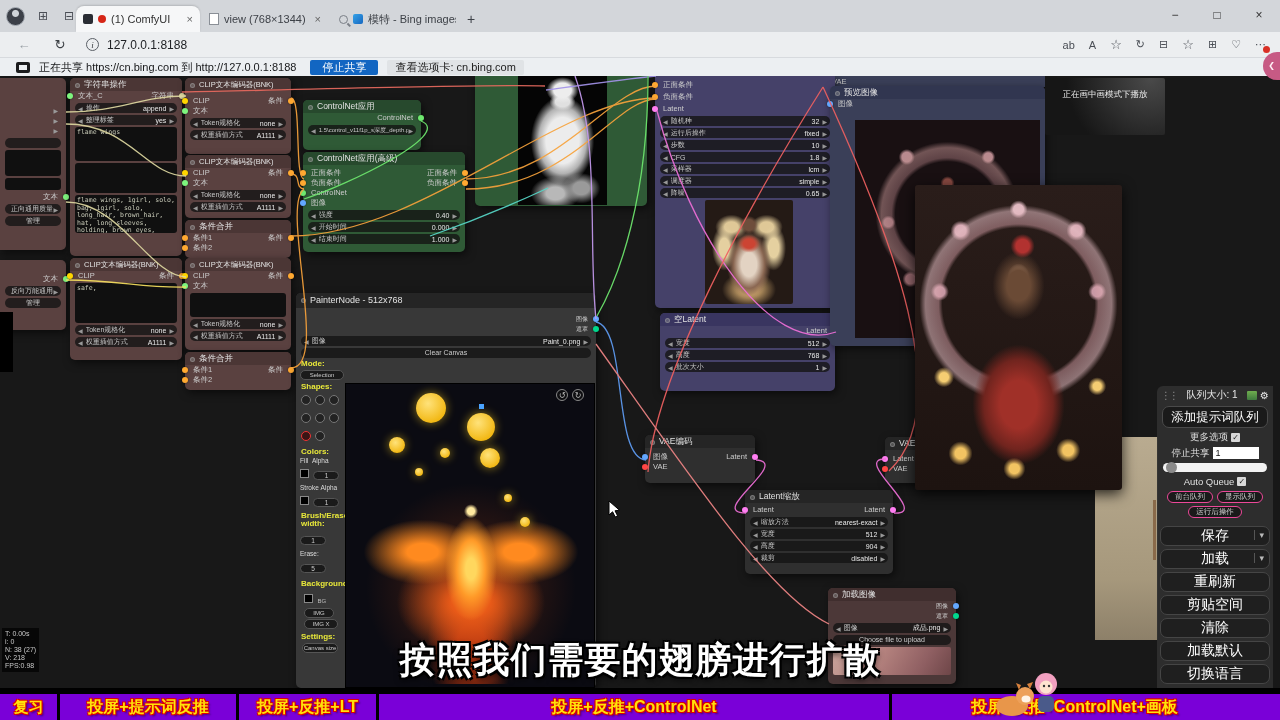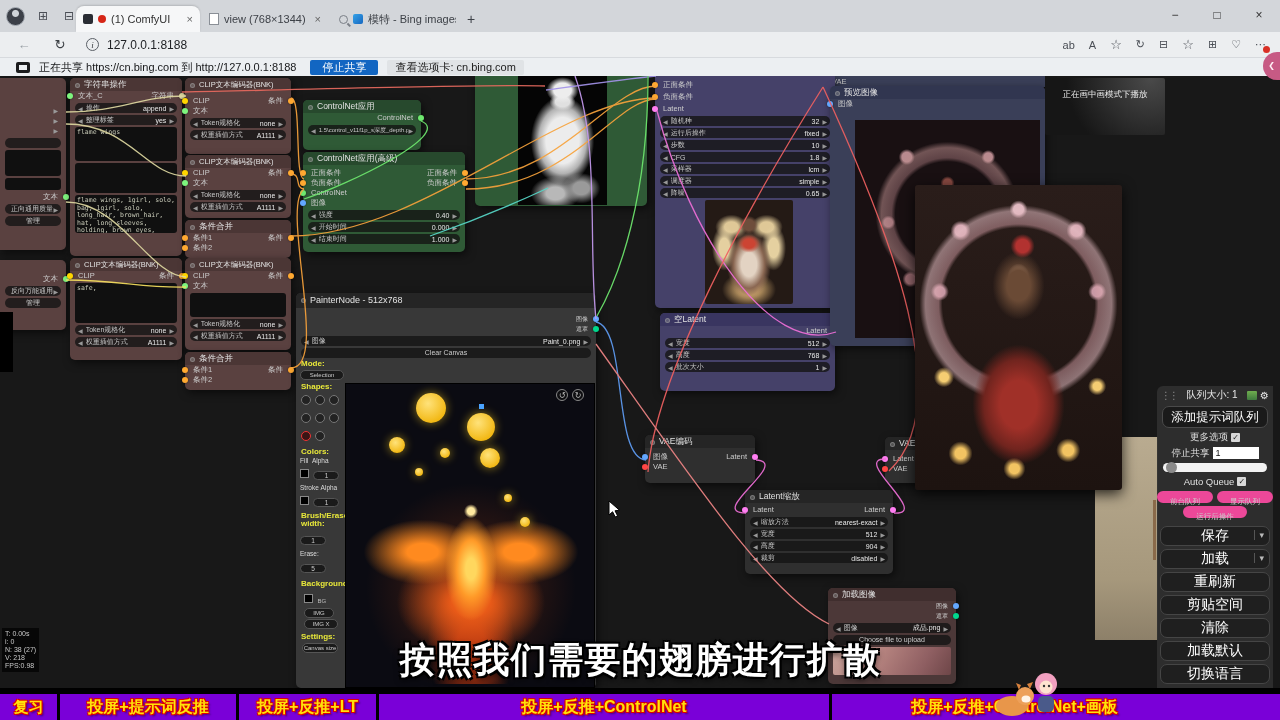--- a/index.html
+++ b/index.html
@@ -61,21 +61,21 @@
   
   #sbar{position:absolute;left:1157px;top:310px;width:116px;height:302px;background:#2e2e2ef2;z-index:20;border-radius:6px 0 0 0;color:#ddd;text-align:center}
   .sb-head{height:16px;font-size:10px;color:#e8e8e8;display:flex;align-items:center;gap:3px;padding:2px 4px 0}
   .sb-big{display:block;width:106px;margin:4px auto 0;height:22px;background:#1a1a1a;border:1px solid #4a4a4a;border-radius:7px;color:#fff;font-size:12.5px}
   .sb-line{height:14px;font-size:9.5px;display:flex;justify-content:center;align-items:center;gap:3px;color:#e0e0e0;margin-top:2px}
   .cb{width:9px;height:9px;background:#d8d8d8;color:#222;font-size:8px;line-height:9px;border-radius:1px;display:inline-block}
   .sb-input{width:46px;height:12px;background:#fff;border:none;color:#111;font-size:9px;padding-left:3px}
   .sb-slider{width:104px;height:9px;background:#f2f2f2;border-radius:5px;margin:3px auto 0;position:relative}
   .sb-slider .thumb{position:absolute;left:3px;top:-1px;width:11px;height:11px;border-radius:50%;background:#8a8a8a}
   .sb-pills{display:flex;justify-content:center;gap:4px;margin-top:3px}
-  .sb-pills button{background:#1a1a1a;border:6px solid #ec4899;border-radius:7px;color:#ccc;font-size:7.5px;height:12px;padding:0 7px}
+  .sb-pills button{background:#1a1a1a;border:1px solid #ec4899;border-radius:7px;color:#ccc;font-size:7.5px;height:12px;padding:0 7px}
   .sb-act{position:relative;display:block;width:110px;margin:3px auto 0;height:20px;background:#1f1f1f;border:1px solid #454545;border-radius:7px;color:#fff;font-size:14px}
   .sb-act .caret{position:absolute;right:5px;top:3px;font-size:9px;color:#bbb;border-left:1px solid #555;padding-left:4px}
   
   #subtitle{position:absolute;left:0;right:0;top:560px;text-align:center;z-index:40;color:#fff;font-size:36px;font-weight:900;letter-spacing:1px;
     text-shadow:2px 2px 0 #000,-2px -2px 0 #000,2px -2px 0 #000,-2px 2px 0 #000,0 3px 6px rgba(0,0,0,.85)}
   #stats{position:absolute;left:2px;top:552px;z-index:8;background:#000000b0;color:#c8c8c8;font-size:7px;line-height:8px;padding:2px 3px;text-align:left}
   #pip{position:absolute;left:1045px;top:2px;width:120px;height:57px;z-index:3;background:radial-gradient(circle at 88% 0%,#4a4a4a,#161616 70%);color:#ececec;font-size:8.5px;padding-top:11px;text-align:center;border-radius:2px}
   #bottombar{position:absolute;left:0;top:694px;width:1280px;height:26px;background:#7a00d8;display:flex;z-index:10}
   .bb{height:26px;line-height:26px;text-align:center;font-weight:bold;font-size:16px;color:#ffe20a;border-left:3px solid #000;overflow:visible;white-space:nowrap;
     text-shadow:1px 1px 0 #d00,-1px -1px 0 #d00,1px -1px 0 #d00,-1px 1px 0 #d00,2px 2px 2px rgba(0,0,0,.45)}
@@ -685,21 +685,21 @@
 
   <div id="subtitle">按照我们需要的翅膀进行扩散</div>
 </div>
 
 <div id="edgetab"><span>❮</span></div>
 
 <div id="bottombar">
   <span class="bb" style="width:57px;font-size:15px">复习</span>
   <span class="bb" style="width:179px">投屏+提示词反推</span>
   <span class="bb" style="width:140px">投屏+反推+LT</span>
-  <span class="bb" style="width:453px">投屏+反推+ControlNet</span>
+  <span class="bb" style="width:513px">投屏+反推+ControlNet</span>
   <span class="bb" style="width:368px">投屏+反推+ControlNet+画板</span>
 </div>
 
 <svg id="mascot" width="78" height="54">
   <ellipse cx="24" cy="40" rx="16" ry="10" fill="#e8964a"></ellipse>
   <circle cx="37" cy="30" r="9" fill="#eda05a"></circle>
   <path d="M31,24 l-3,-7 5,2 z M42,23 l3,-7 -6,2 z" fill="#d8813c"></path>
   <ellipse cx="38" cy="33" rx="4.5" ry="3.5" fill="#fff4e8"></ellipse>
   <circle cx="58" cy="18" r="11" fill="#f2a0c0"></circle>
   <circle cx="58" cy="21" r="6.5" fill="#ffe3cf"></circle>

